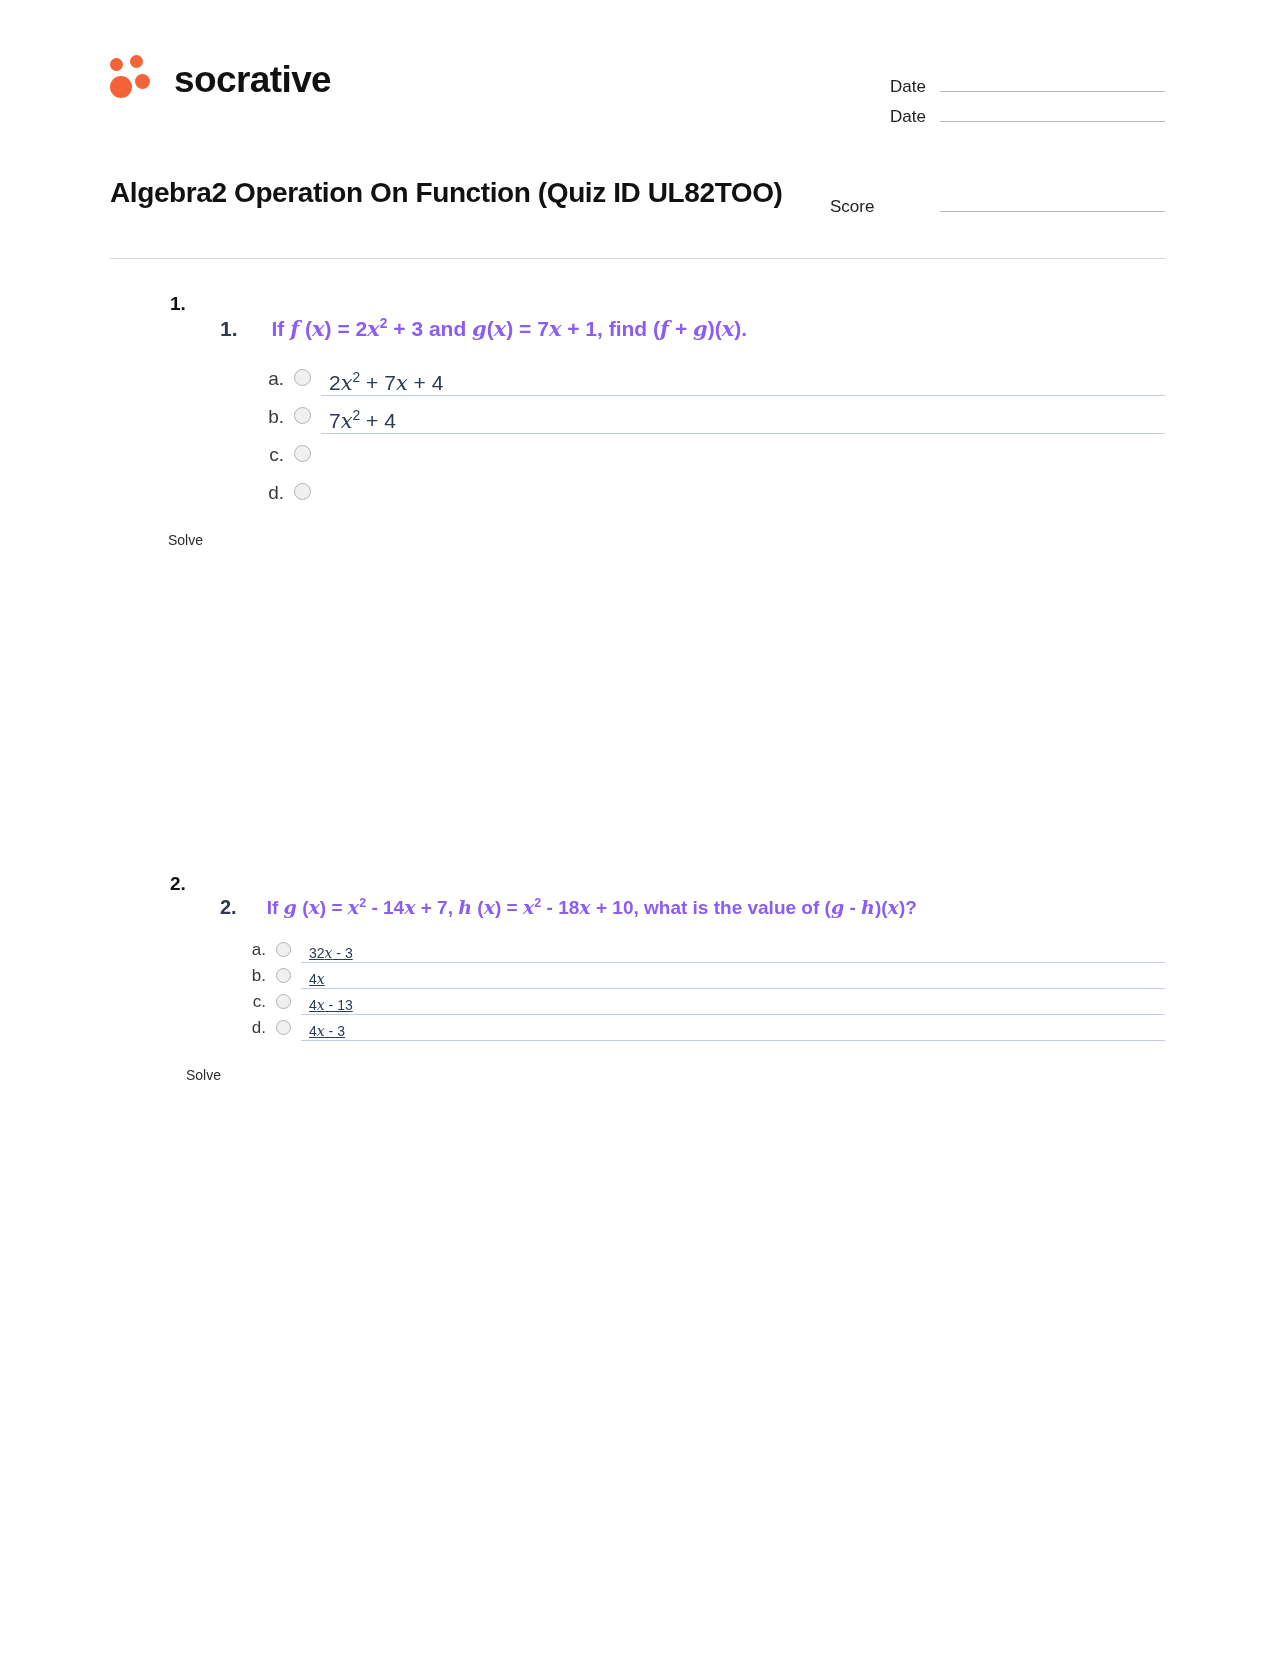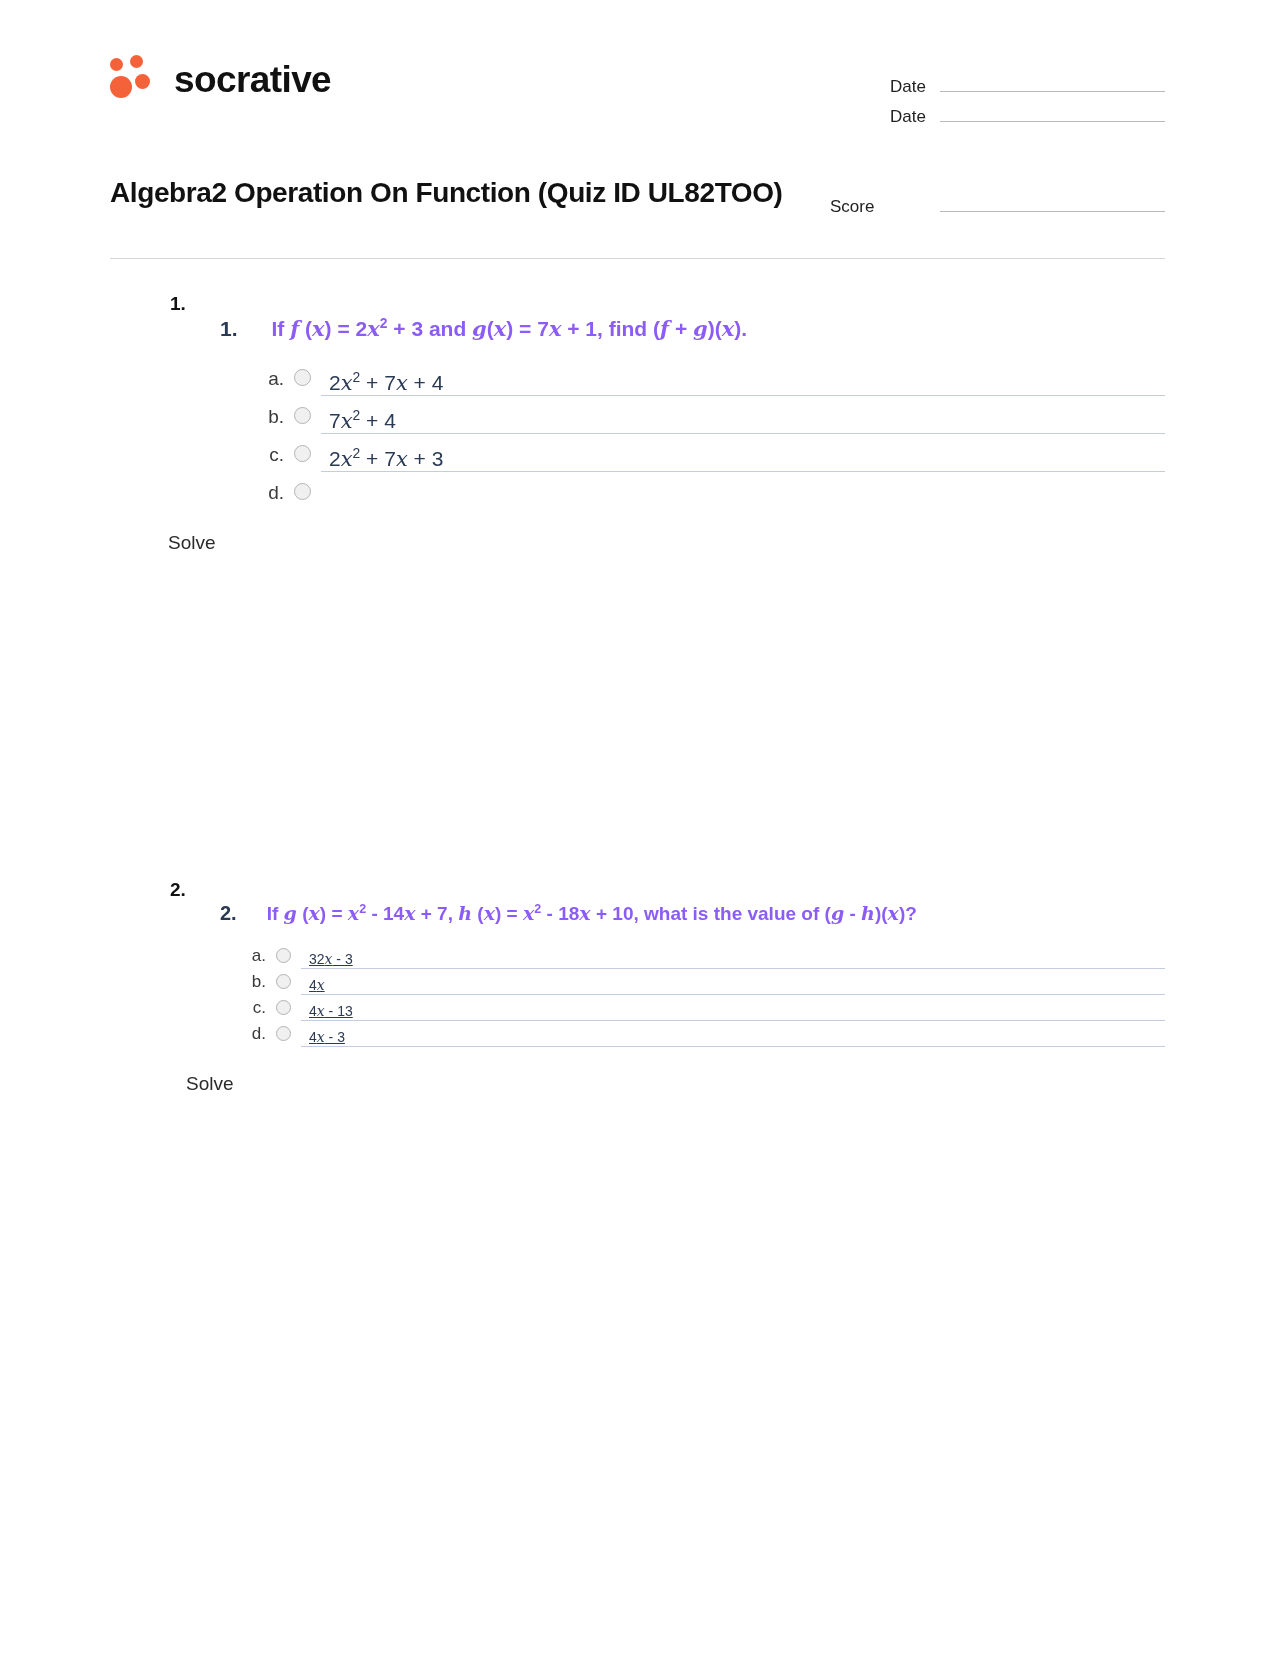--- a/index.html
+++ b/index.html
@@ -174,21 +174,21 @@
     color: #2b3a54;
     font-weight: 400;
     display: inline-block;
     padding-left: 8px;
   }
   .opt-text .it { font-family: "DejaVu Serif", serif; font-style: italic; }
 
   .solve {
     margin-top: 22px;
     margin-left: -52px;
-    font-size: 19px;
+    font-size: 14px;
     color: #2b2b2b;
   }
 
   
   .q2 .q-head { gap: 30px; }
   .q2 .q-num { font-size: 20px; }
   .q2 .q-text { font-size: 19px; }
   .q2 .options { margin-left: 24px; }
   .q2 .option { height: 26px; }
   .q2 .opt-letter { font-size: 17px; padding-bottom: 3px; }
@@ -254,23 +254,20 @@
         <div class="option">
           <div class="opt-letter">b.</div>
           <div class="radio"></div>
           <div class="opt-line">
             <span class="opt-text">7<span class="it">x</span><sup>2</sup> + 4</span>
           </div>
         </div>
         <div class="option">
           <div class="opt-letter">c.</div>
           <div class="radio"></div>
-          <div class="opt-line">
-            <span class="opt-text">2<span class="it">x</span><sup>2</sup> + 7<span class="it">x</span> + 3</span>
-          </div>
         </div>
         <div class="option">
           <div class="opt-letter">d.</div>
           <div class="radio"></div>
         </div>
       </div>
       <div class="solve">Solve</div>
     </div>
   </div>
 

